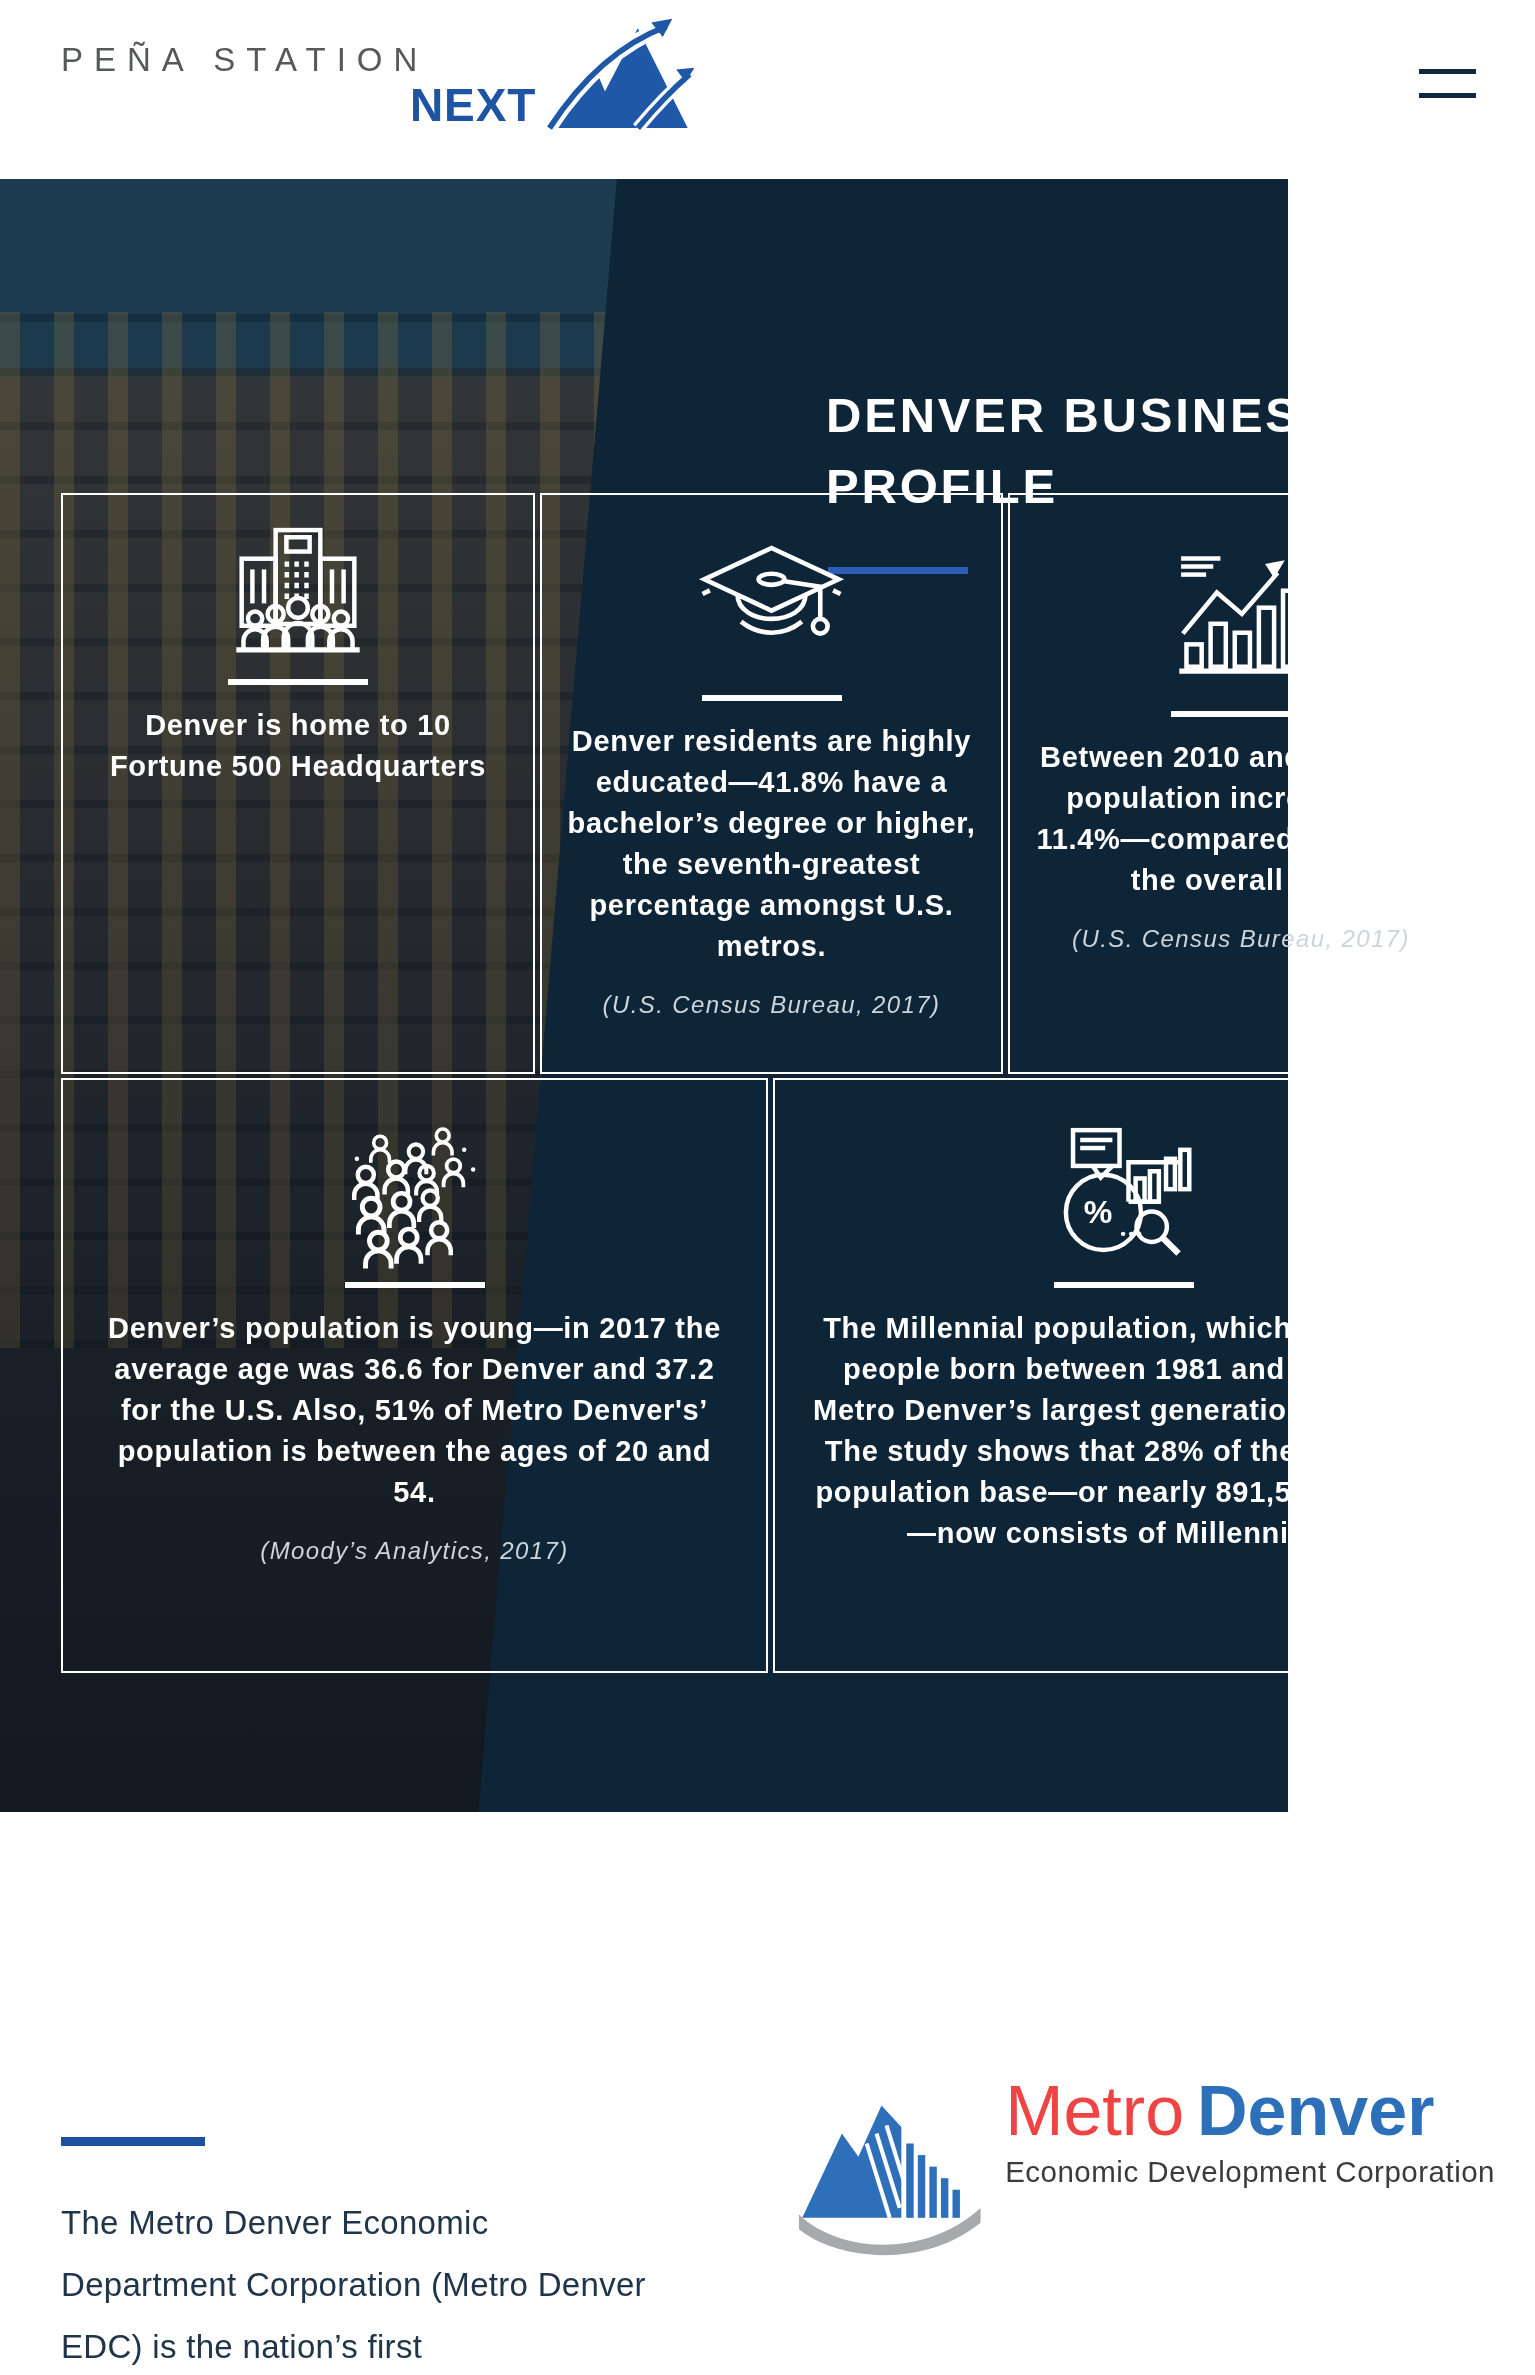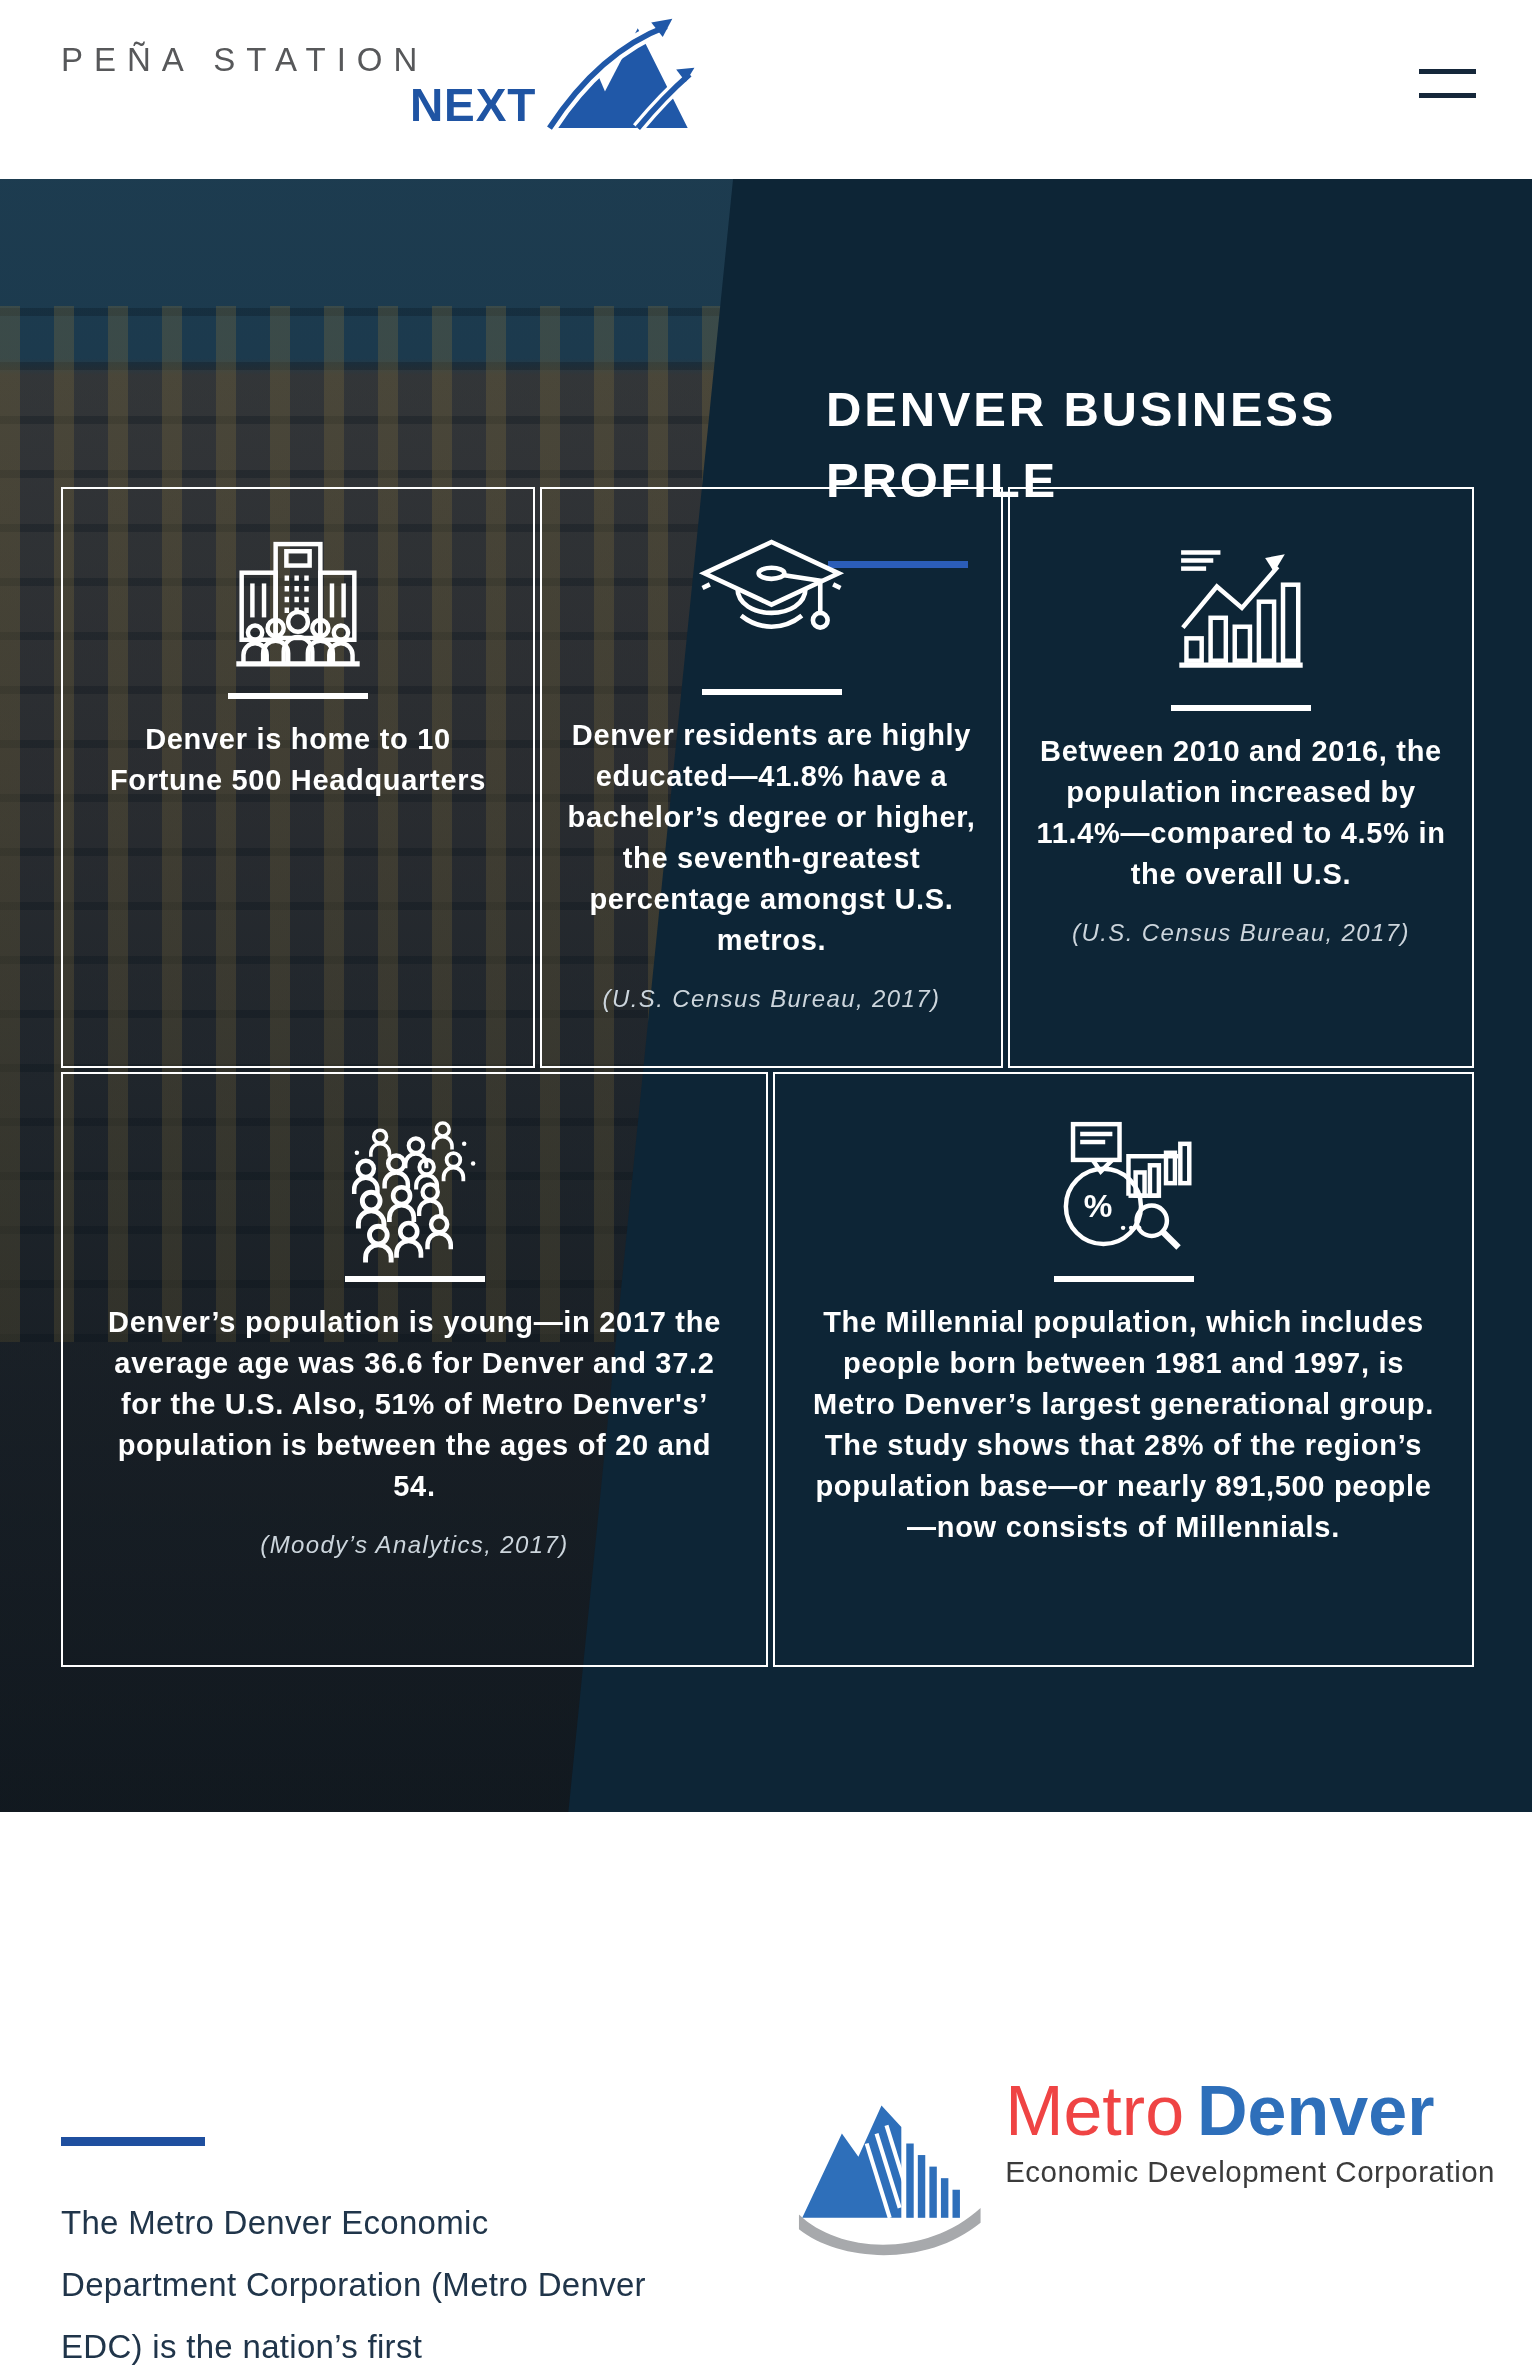--- a/index.html
+++ b/index.html
@@ -13,21 +13,21 @@
   .brand-line1 { position:absolute; left:0; top:41px; font-size:33px; font-weight:400;
     letter-spacing:11px; color:#57585a; }
   .brand-line2 { position:absolute; left:349px; top:78px; font-size:46px; font-weight:700;
     letter-spacing:0.9px; color:#1f54a3; }
   .brand-mountain { position:absolute; left:482px; top:11px; }
   .hamburger { position:absolute; left:1419px; top:63px; width:57px; height:37px; cursor:pointer; }
   .hamburger span { position:absolute; left:0; width:57px; height:5.5px; background:#15273a; }
   .hamburger span:nth-child(1){ top:5.5px; } .hamburger span:nth-child(2){ top:29.5px; }
 
   
-  .hero { position:absolute; left:0; top:141px; width:1532px; height:1671px; background:#1d4ed8; }
+  .hero { position:absolute; left:0; top:147px; width:1288px; height:1671px; background:#1d4ed8; }
   .hero-photo { position:absolute; inset:0;
     background-color:#3a3c42;
     background-image:
       linear-gradient(rgba(13,38,58,0.45), rgba(9,24,38,0.62)),
       repeating-linear-gradient(90deg, rgba(233,178,66,0.30) 0 20px, rgba(18,14,10,0.0) 20px 54px),
       repeating-linear-gradient(0deg, rgba(0,0,0,0.28) 0 8.3px, rgba(0,0,0,0) 8.3px 54px),
       linear-gradient(180deg, #2a4e62 0%, #2a4e62 13%, #55463a 14%, #4a3a30 38%, #39302a 56%, #2b241f 76%, #1f1a15 100%);
     background-repeat:no-repeat, no-repeat, no-repeat, no-repeat;
     background-size:100% 100%, 100% 62%, 100% 62%, 100% 100%;
     background-position:0 0, 0 26%, 0 26%, 0 0; }
@@ -35,21 +35,21 @@
     clip-path:polygon(48.1% 0, 100% 0, 100% 100%, 37.1% 100%); }
 
   .hero-title { position:absolute; left:826px; top:233px; width:577px; color:#ffffff;
     font-size:49px; font-weight:700; letter-spacing:2.8px; line-height:71px; z-index:3; }
   .hero-underline { position:absolute; left:828px; top:420px; width:140px; height:7.4px;
     background:#2b5db8; z-index:3; }
 
   
   .card { position:absolute; border:2.8px solid #ffffff; background:transparent; z-index:4;
     display:flex; flex-direction:column; align-items:center; text-align:center; color:#ffffff; }
-  .card-1 { left:61px;   top:346px;  width:474px; height:581px; padding-top:32px; }
+  .card-1 { left:61px;   top:346px;  width:474px; height:581px; padding-top:12px; }
   .card-2 { left:540px;  top:346px;  width:463px; height:581px; padding-top:28px; }
   .card-3 { left:1008px; top:346px;  width:466px; height:581px; padding-top:44px; }
   .card-4 { left:61px;   top:931px; width:707px; height:595px; padding-top:41px; }
   .card-5 { left:773px;  top:931px; width:701px; height:595px; padding-top:41px; }
   .icon-wrap { height:166px; display:flex; align-items:center; justify-content:center; }
   .card-4 .icon-wrap, .card-5 .icon-wrap { height:155px; }
   .card-divider { width:140px; height:6.5px; background:#ffffff; margin-top:5.5px; flex:none; }
   .card-text { margin-top:20px; padding:0 24px; font-size:29px; font-weight:700;
     line-height:41px; letter-spacing:0.7px; }
   .card-4 .card-text, .card-5 .card-text { padding:0 31px; }

